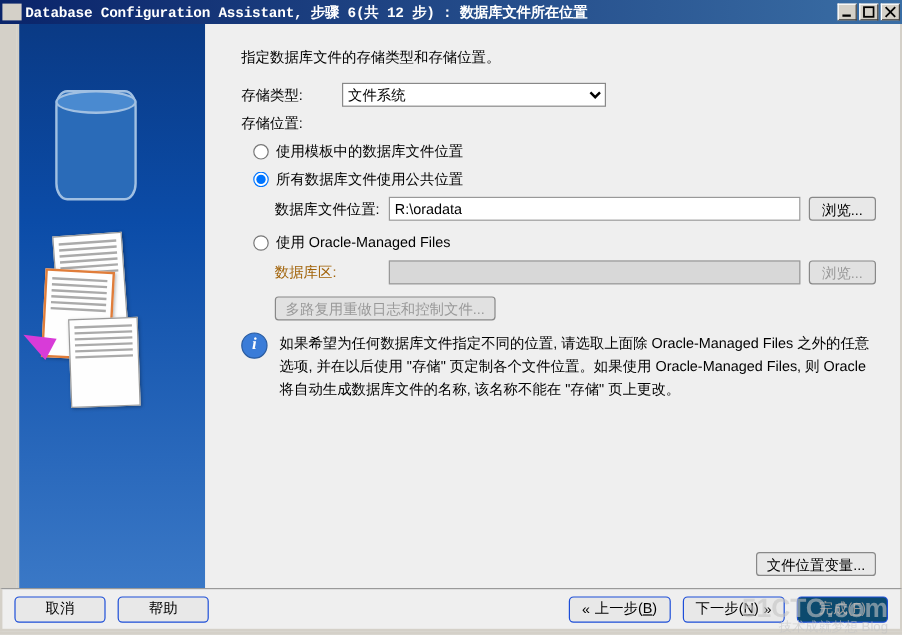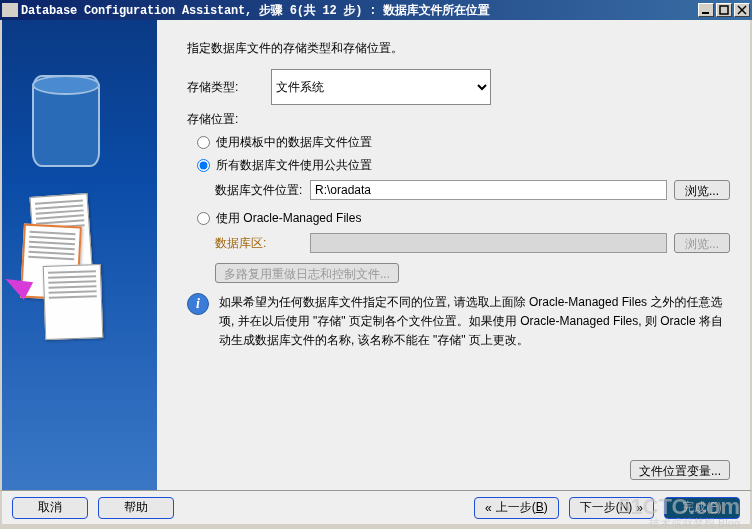--- a/index.html
+++ b/index.html
@@ -24,20 +24,21 @@
   .titlebar .title { flex: 1; font-size: 12px; font-family: "Courier New", monospace; font-weight: bold; letter-spacing: -0.2px; }
   .titlebar .winbtns { display: flex; gap: 2px; }
   .winbtn { width: 16px; height: 14px; background: #d4d0c8; border: 1px solid #fff; border-right-color:#404040; border-bottom-color:#404040; display:flex; align-items:center; justify-content:center; cursor:pointer; }
   .winbtn svg { width: 10px; height: 10px; }
   .content {
     display: flex;
     height: 470px;
     background: #efefef;
     border-left: 2px solid #d4d0c8;
     border-right: 2px solid #d4d0c8;
+    margin-left: 14px;
   }
   .sidebar {
     width: 155px;
     background: linear-gradient(to bottom, #0a3a85 0%, #0b4ca8 35%, #3a78c6 100%);
     position: relative;
   }
   
   .dbimg { position:absolute; top:55px; left:30px; }
   .dbcyl { width:68px; height:92px; background:#2a6bb8; border:2px solid #a1c0e2; border-radius:10px/14px; position:relative; }
   .dbcyl:before { content:""; position:absolute; top:-2px; left:-2px; right:-2px; height:16px; border:2px solid #a1c0e2; border-radius:50%; background:#4a8ad0; }
@@ -45,21 +46,21 @@
   .page { width:58px; height:74px; background:#fefefe; border:1px solid #999; padding:5px 4px; font-size:4px; color:#888; line-height:6px; position:absolute; box-shadow:1px 1px 3px rgba(0,0,0,.3); }
   .page .l { background:#aaa; height:2px; margin-bottom:3px; }
   .page1 { top:0; left:10px; transform:rotate(-4deg); }
   .page2 { top:30px; left:0px; transform:rotate(3deg); border:2px solid #e07d3a; }
   .page3 { top:70px; left:22px; transform:rotate(-2deg); }
   .arrow { position:absolute; top:80px; left:-18px; width:0;height:0;border-top:10px solid transparent;border-bottom:10px solid transparent;border-right:26px solid #d83bd8; transform:rotate(28deg);}
   .mainpane { flex:1; padding: 20px 20px 0 30px; background:#efefef; position:relative; }
   .mainpane .desc { margin-bottom: 12px; }
   .row { display:flex; align-items:center; margin-bottom:6px; }
   .lbl { width: 84px; }
-  select.combo { width: 220px; height: 36px; background:#fff; border:1px solid #888; font-size:12px; font-family:inherit; }
+  select.combo { width: 220px; height: 20px; background:#fff; border:1px solid #888; font-size:12px; font-family:inherit; }
   .section-label { margin-top:6px; margin-bottom:6px; }
   .radio-block { margin-left:10px; }
   .radio-row { display:flex; align-items:center; margin:6px 0; }
   .radio-row input[type=radio]{ margin-right:6px; }
   .fieldrow { display:flex; align-items:center; margin:4px 0 10px 18px; }
   .fieldrow .flbl { width:95px; }
   .fieldrow input[type=text] { flex:1; height:20px; background:#fff; border:1px solid #999; padding:0 4px; font-size:12px; font-family:inherit; }
   .fieldrow input[type=text][disabled]{ background:#d8d8d8; }
   .btn {
     background:#e8e8e8; border:1px solid #888; border-radius:3px;

